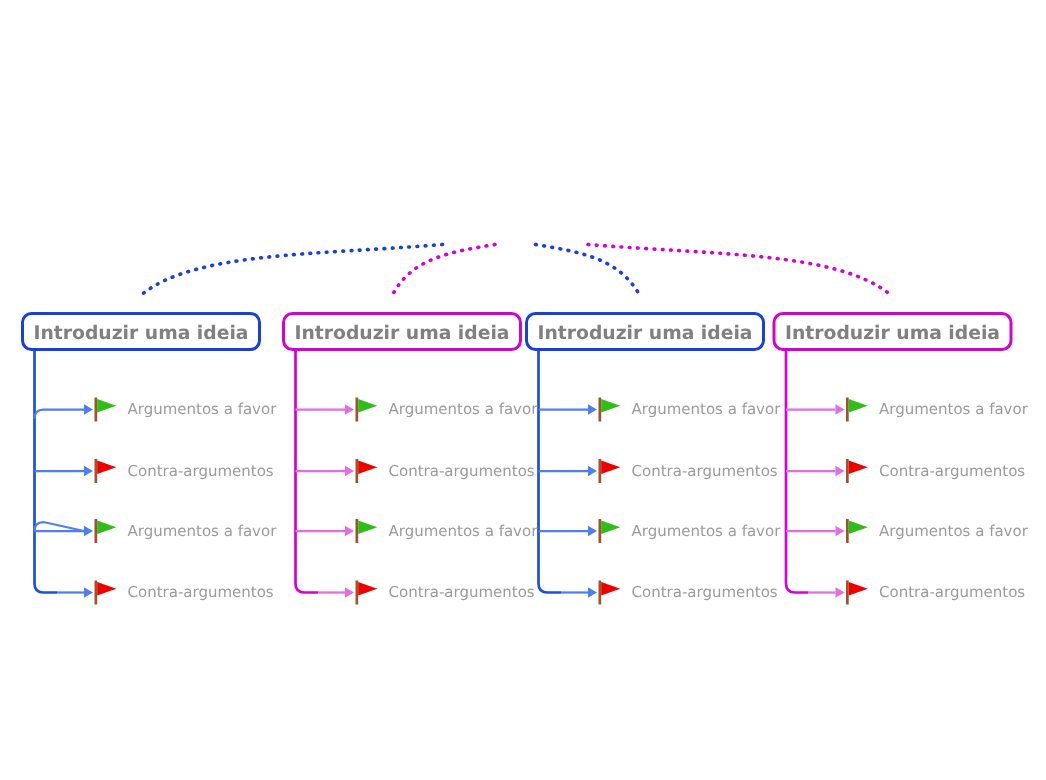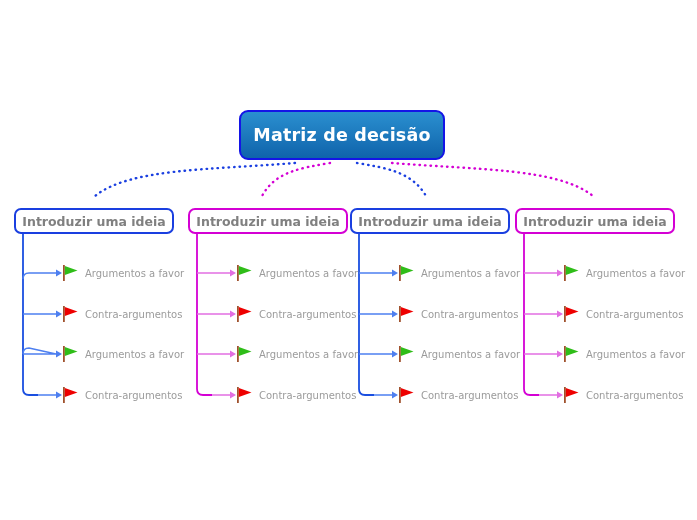--- a/index.html
+++ b/index.html
@@ -159,23 +159,20 @@
     <path d="M 524,273 L 557,273" fill="none" stroke="#e26ee2" stroke-width="1.5"></path>
     <path d="M 524,314 L 557,314" fill="none" stroke="#e26ee2" stroke-width="1.5"></path>
     <path d="M 524,354 L 557,354" fill="none" stroke="#e26ee2" stroke-width="1.5"></path>
     <path d="M 539,395 L 557,395" fill="none" stroke="#e26ee2" stroke-width="1.5"></path>
     <polygon points="557,269.5 563,273 557,276.5" fill="#e26ee2"></polygon>
     <polygon points="557,310.5 563,314 557,317.5" fill="#e26ee2"></polygon>
     <polygon points="557,350.5 563,354 557,357.5" fill="#e26ee2"></polygon>
     <polygon points="557,391.5 563,395 557,398.5" fill="#e26ee2"></polygon>
   </svg>
 
-  <div class="root-node">
-    <span class="root-label">Matriz de decisão</span>
-  </div>
 
   <div class="branch col0 blue">
     <div class="branch-box">
       <span class="branch-label">Introduzir uma ideia</span>
     </div>
   </div>
   <div class="leaf" style="left:62px; top:262px;">
     <svg class="flag-icon" viewBox="0 0 17 18">
       <rect x="1" y="1" width="1.8" height="16" fill="#a0522d"></rect>
       <path d="M 2.8,2 L 15.5,6.5 L 2.8,11 Z" fill="#2fbd18"></path>

